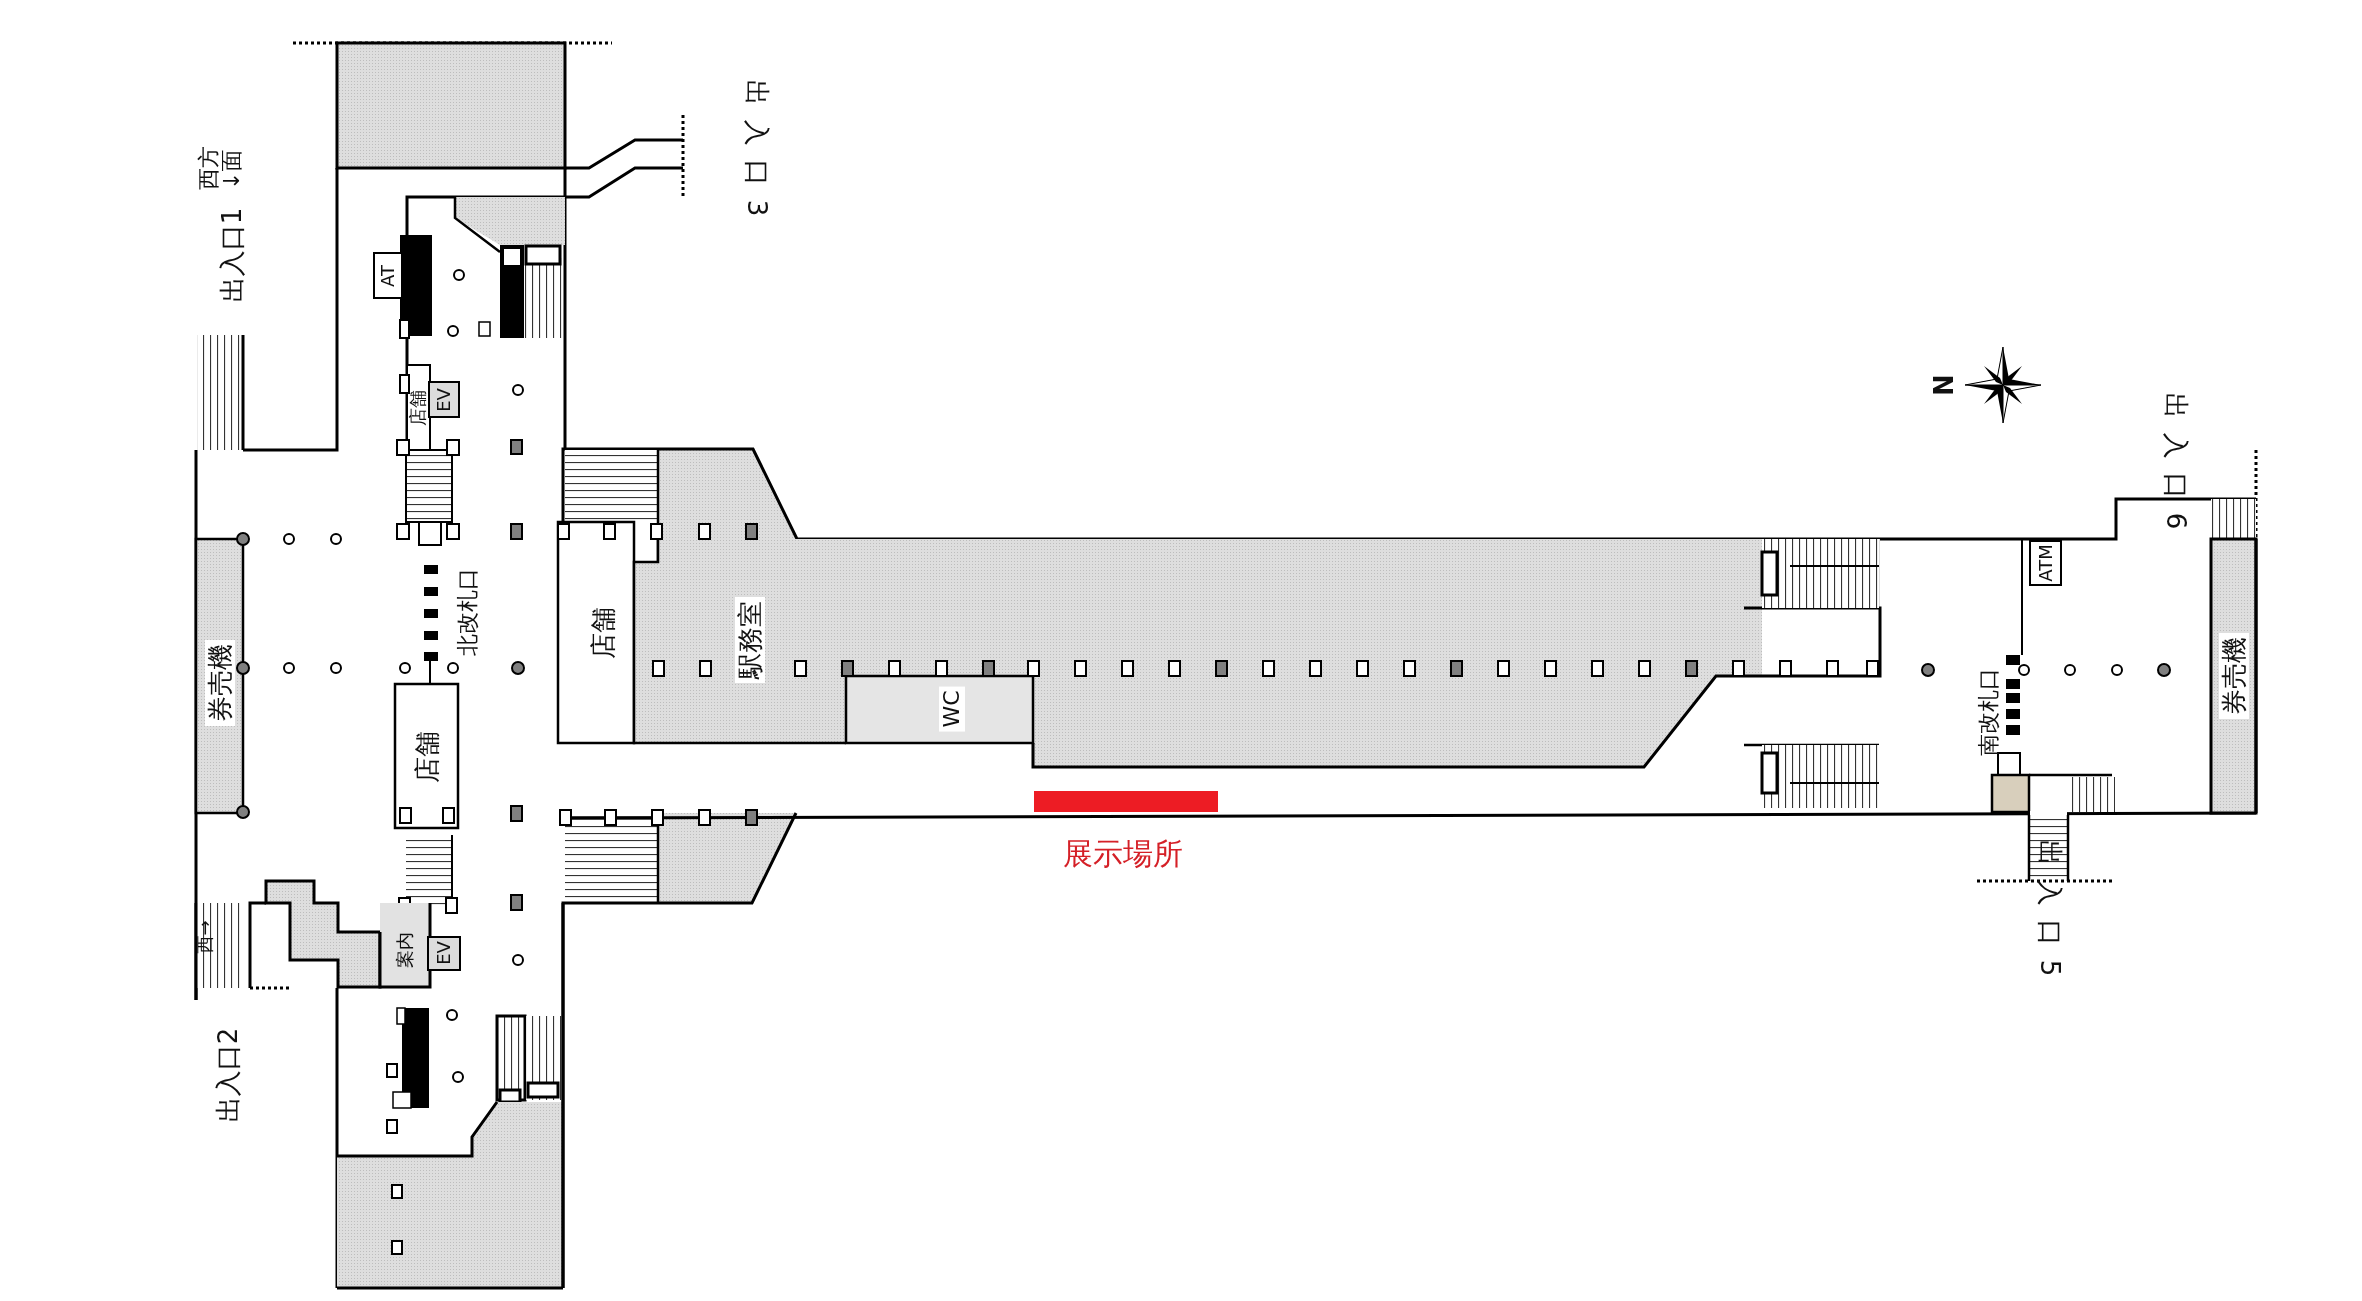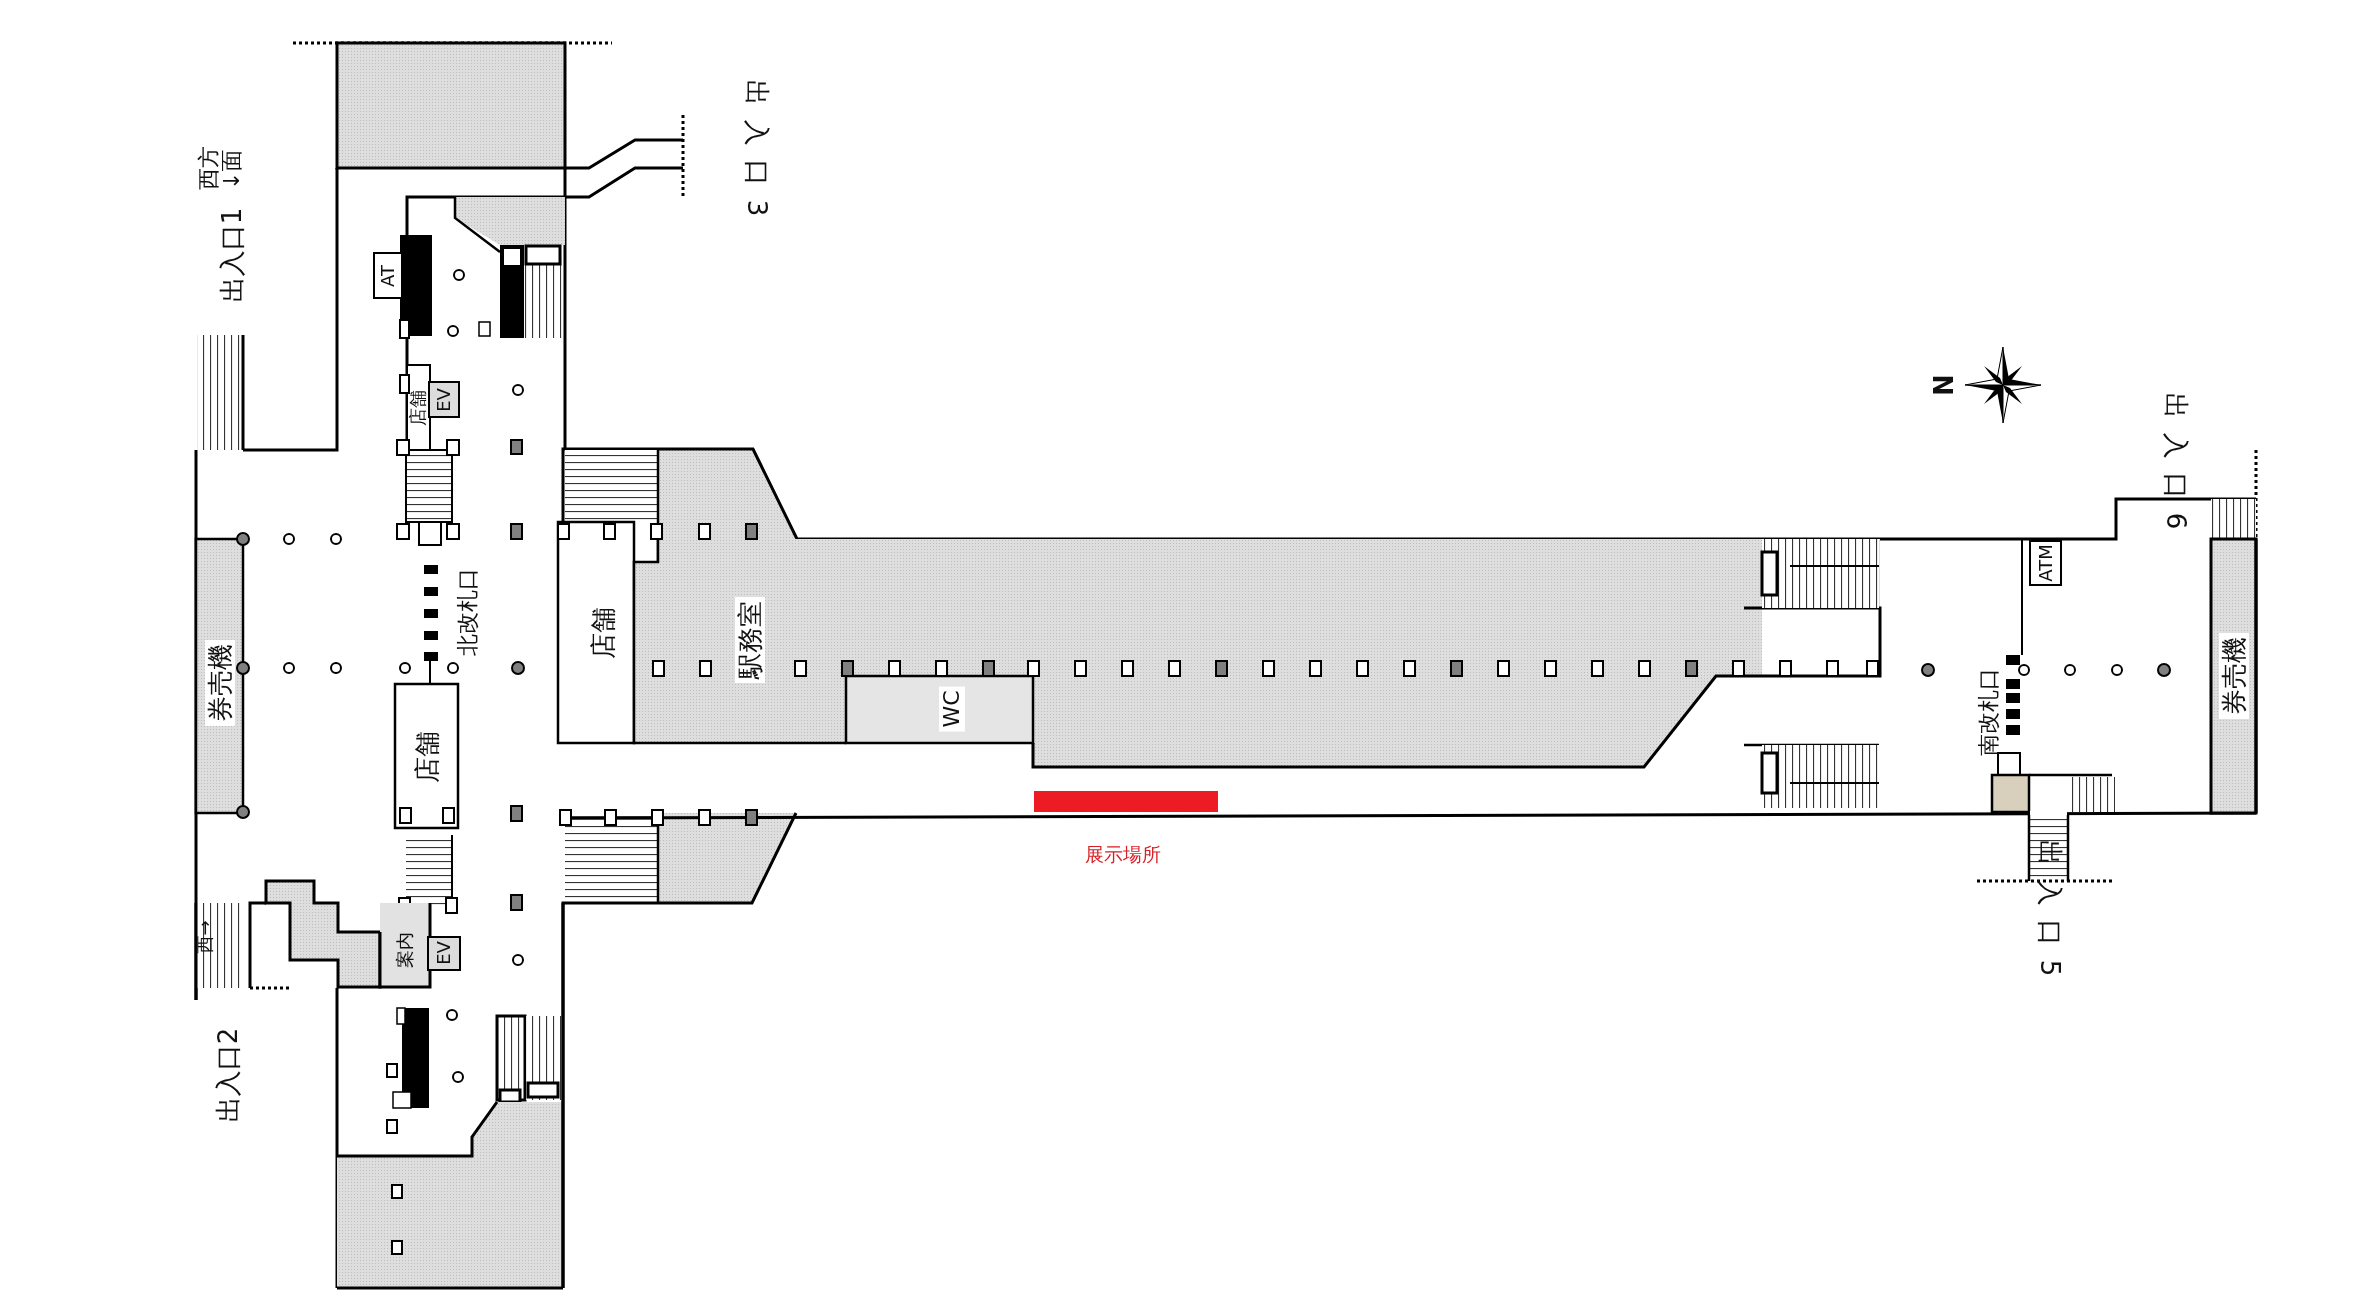--- a/index.html
+++ b/index.html
@@ -7,21 +7,21 @@
          font-family: "DejaVu Sans", "Liberation Sans", sans-serif; }
   #map { position: absolute; left: 0; top: 0; }
   .lbl { position: absolute; white-space: nowrap; color: #111; line-height: 1; }
   .rot-ccw { transform-origin: center center; transform: translate(-50%, -50%) rotate(-90deg); }
   .rot-cw  { transform-origin: center center; transform: translate(-50%, -50%) rotate(90deg); }
   .rot-none { transform: translate(-50%, -50%); }
   .bg-white { background: #ffffff; padding: 2px 4px; }
   .sm { font-size: 18px; }
   .md { font-size: 22px; }
   .lg { font-size: 26px; }
-  .exhibit { color: #d52027; font-size: 19px; }
+  .exhibit { color: #d52027; font-size: 30px; }
   .stack { display: inline-block; text-align: left; line-height: 1.05; }
 </style>
 </head>
 <body>
 
 <svg id="map" width="2362" height="1301" viewBox="0 0 2362 1301" xmlns="http://www.w3.org/2000/svg">
   <defs>
     <pattern id="hatch" width="3" height="3" patternUnits="userSpaceOnUse">
       <rect width="3" height="3" fill="#dedede"></rect>
       <rect width="1" height="1" fill="#bdbdbd"></rect>

